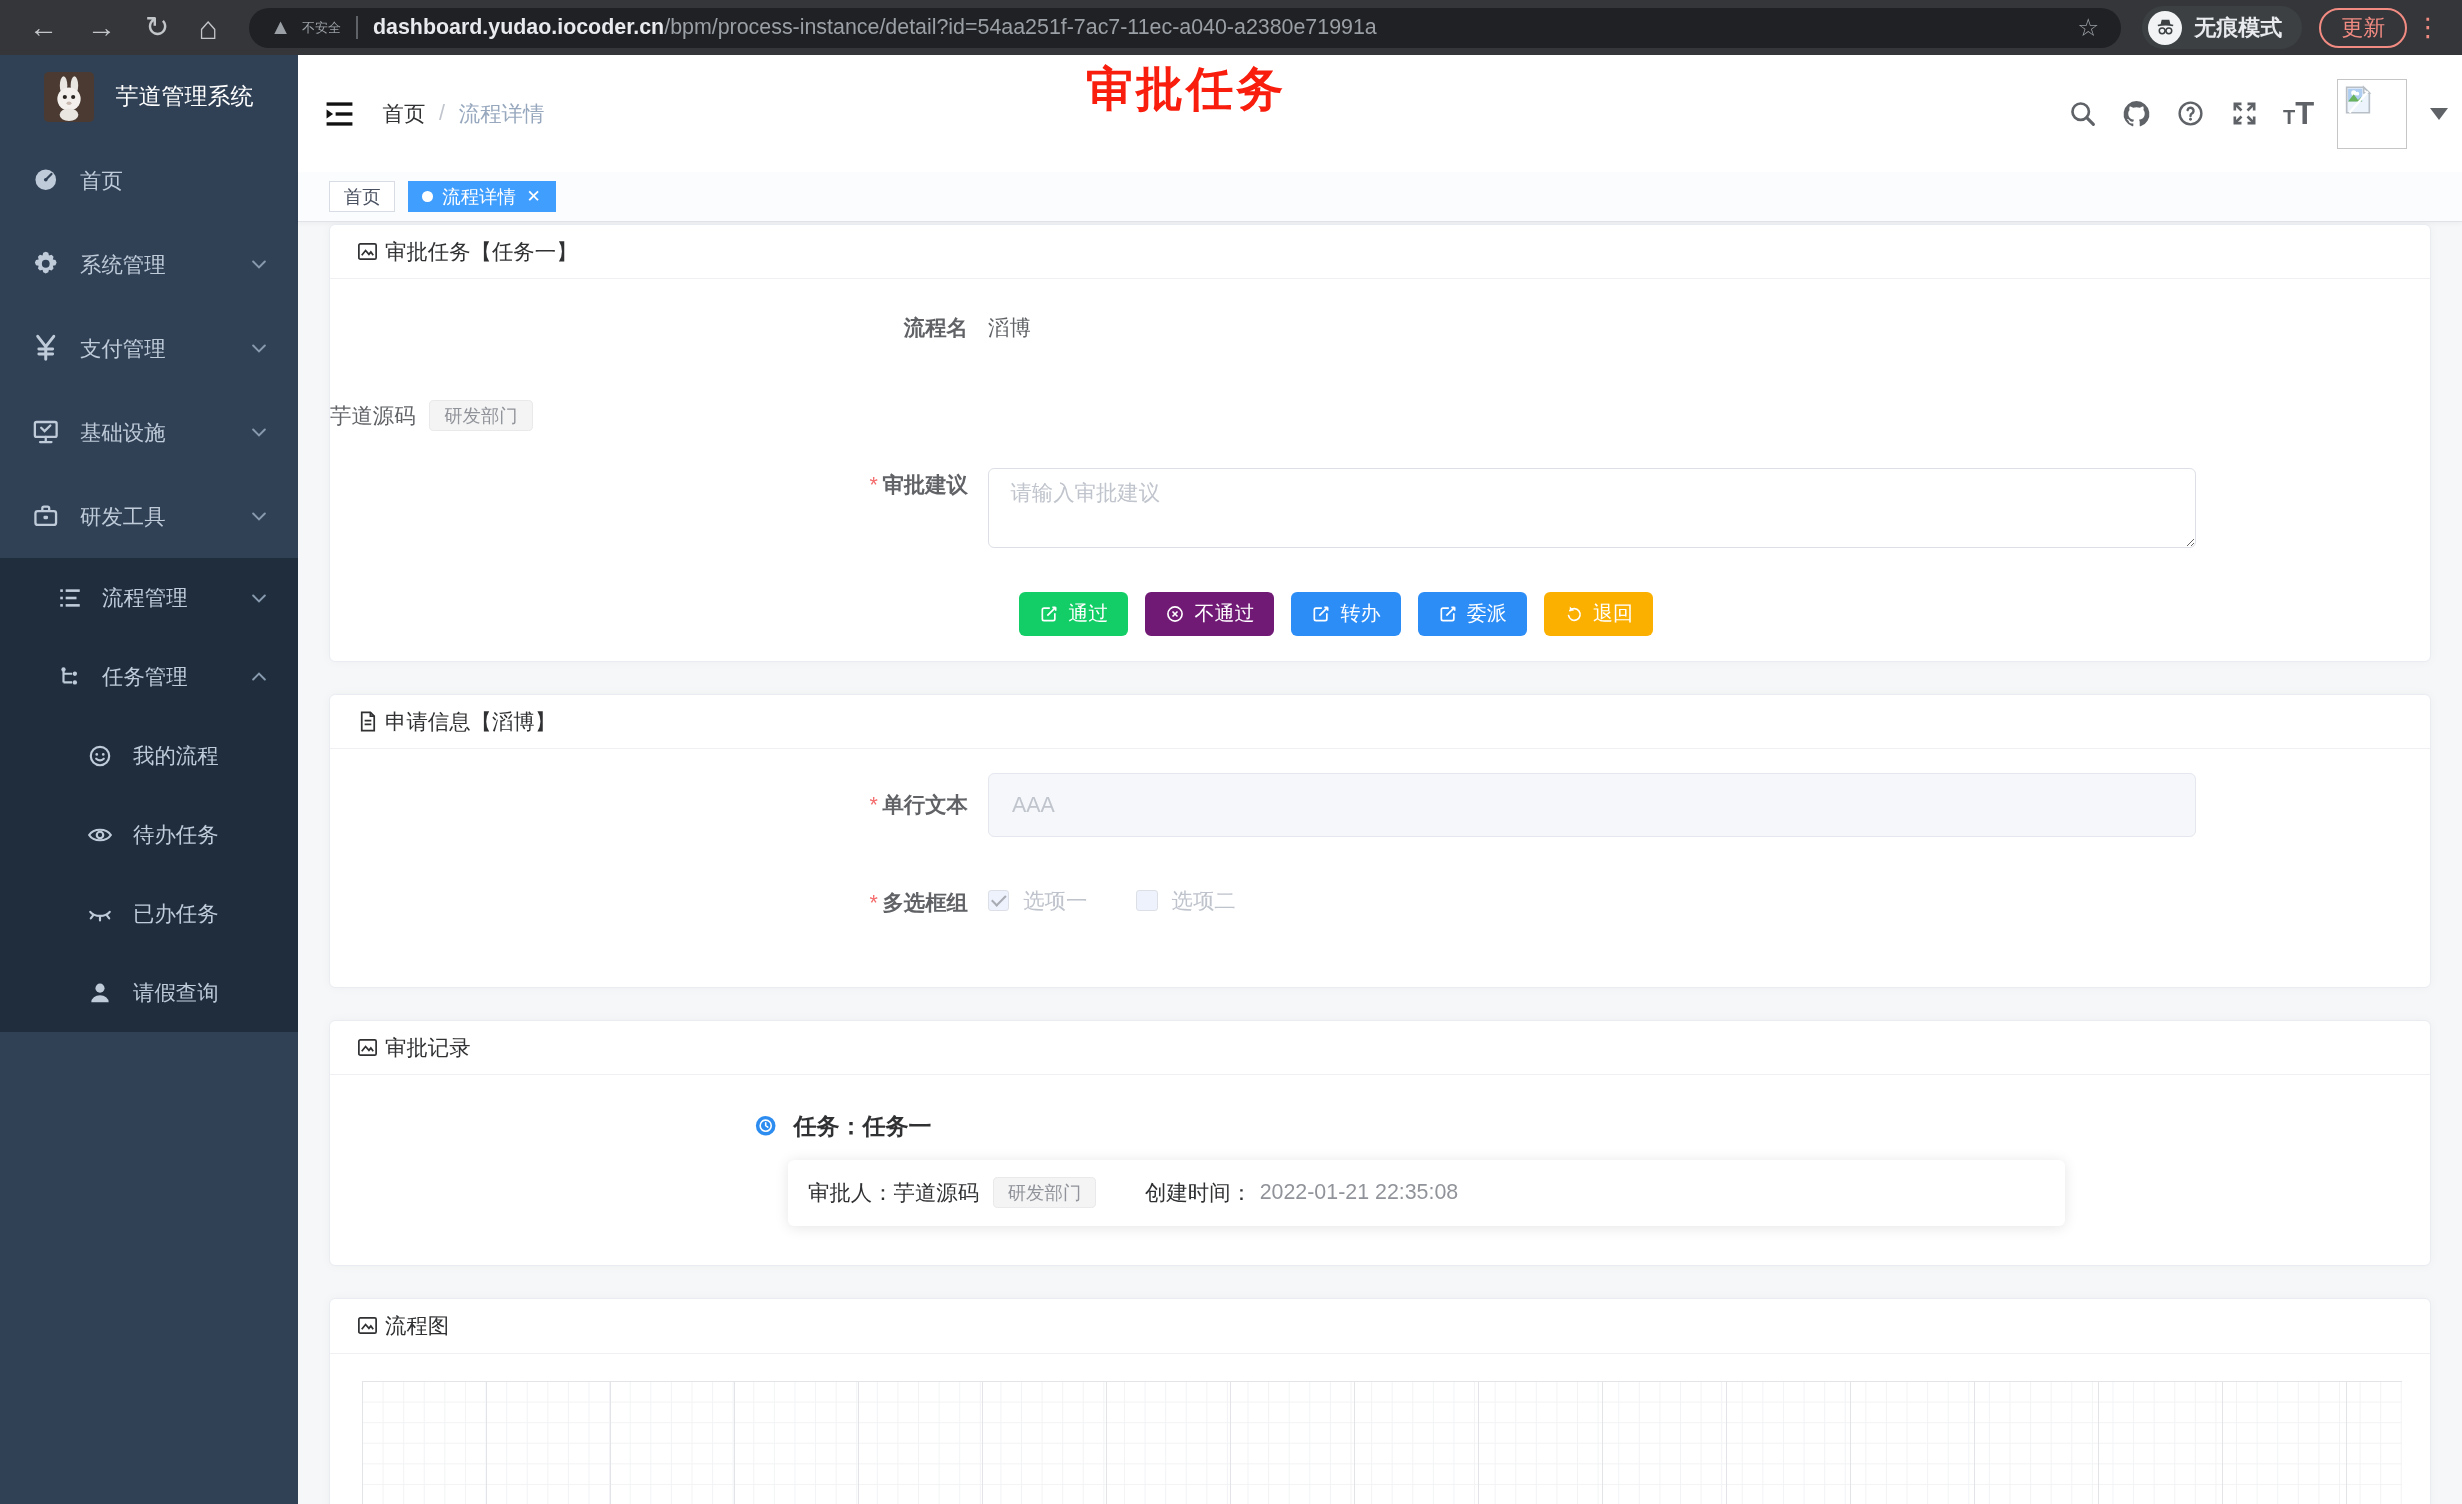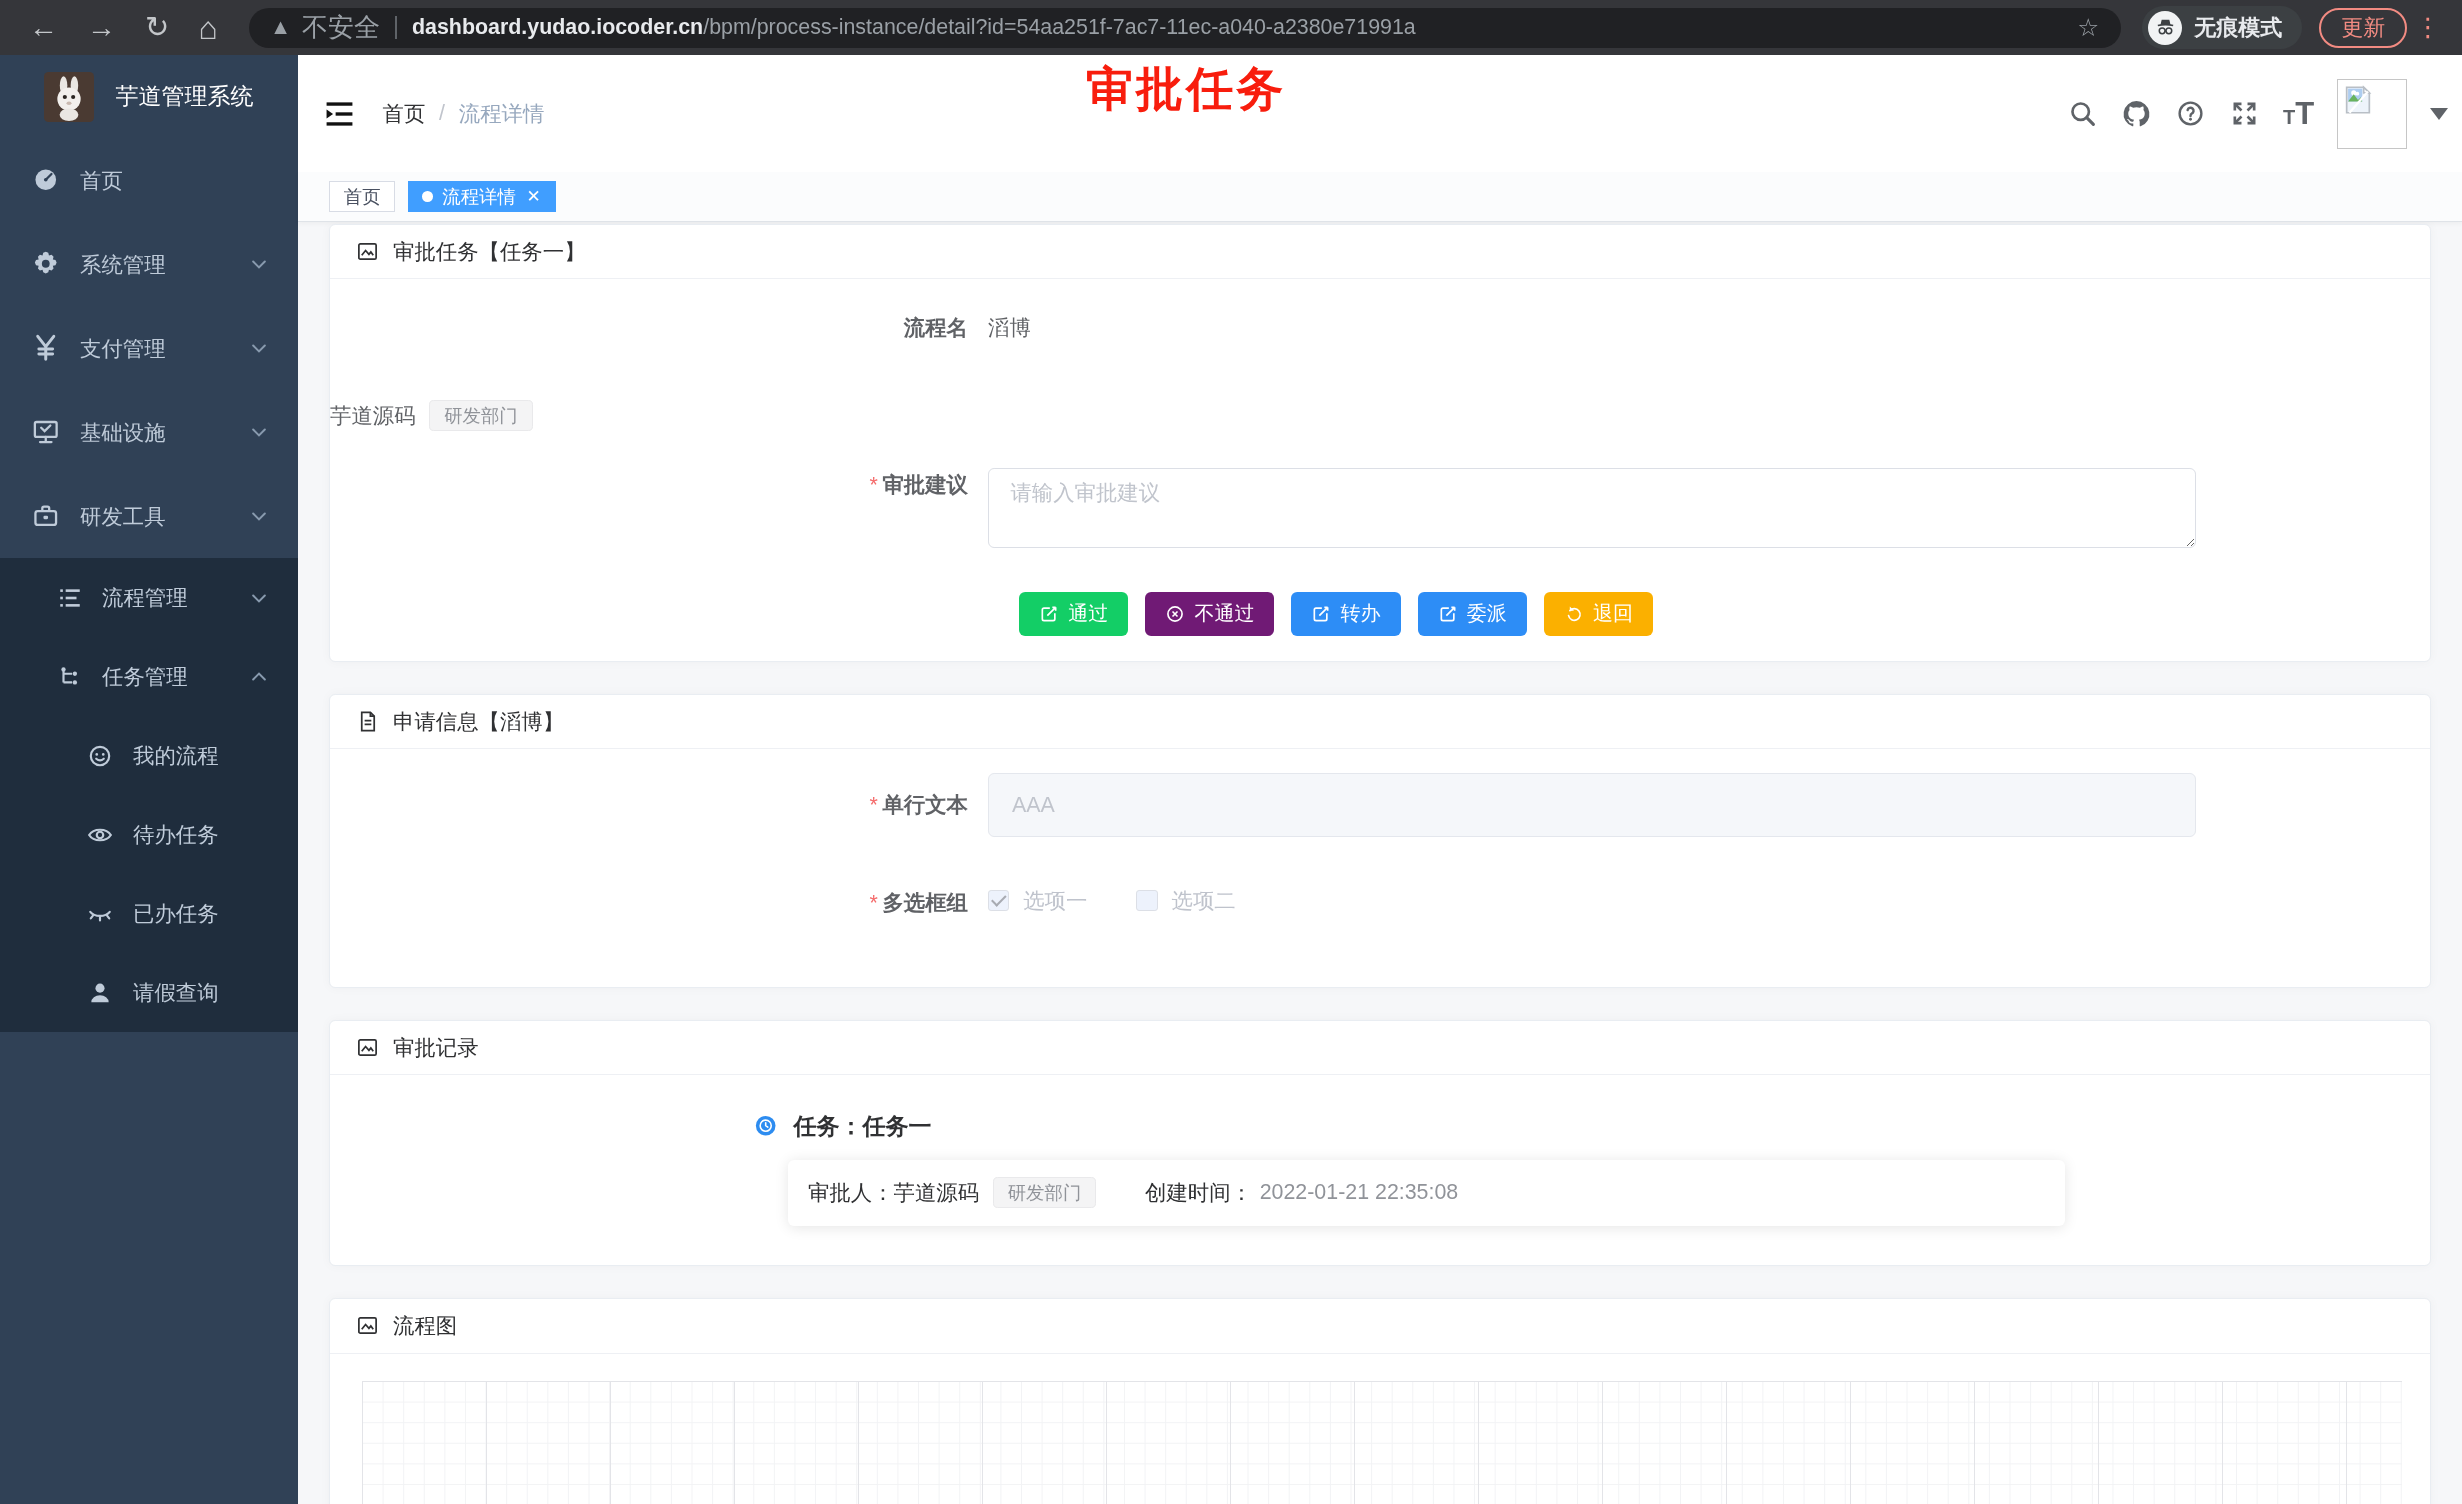--- a/index.html
+++ b/index.html
@@ -6,21 +6,21 @@
   html,body { width:2462px; height:1505px; overflow:hidden; }
   body { font-family:"Liberation Sans","DejaVu Sans",sans-serif; position:relative; background:#fff; color:#303133; }
   svg { display:block; }
 
   
   .browser { position:absolute; left:0; top:0; width:2462px; height:55px; background:#35363a; display:flex; align-items:center; }
   .nav-ic { color:#c3c6c9; font-size:29px; line-height:1; margin-left:29px; cursor:pointer; }
   .nav-ic.home { font-size:32px; }
   .urlbar { margin-left:31px; width:1872px; height:40px; background:#202124; border-radius:20px; display:flex; align-items:center; padding:0 21.4px; }
   .warn-ic { color:#9aa0a6; font-size:21.4px; margin-right:10.7px; }
-  .sec-label { color:#9aa0a6; font-size:26px; }
+  .sec-label { color:#9aa0a6; font-size:13px; }
   .url-sep { width:1.5px; height:23px; background:#5f6368; margin:0 15.3px; }
   .url-host { color:#e8eaed; font-size:21.4px; font-weight:bold; }
   .url-path { color:#9aa0a6; font-size:21.4px; }
   .star-ic { margin-left:auto; color:#9aa0a6; font-size:24.5px; }
   .incog { margin-left:21.4px; height:43px; background:#3c4043; border-radius:21.4px; display:flex; align-items:center; padding:0 20px 0 6.1px; }
   .incog-circle { width:34px; height:34px; border-radius:50%; background:#f1f3f4; display:flex; align-items:center; justify-content:center; margin-right:12.2px; }
   .incog-label { color:#e8eaed; font-size:22px; font-weight:bold; }
   .update-pill { margin-left:17px; height:40px; border:2.3px solid #f28b82; border-radius:20px; color:#f28b82; font-size:22px; display:flex; align-items:center; padding:0 20px; }
   .dots { color:#f28b82; font-size:26px; margin:0 10.7px 0 7.6px; letter-spacing:0; }
 
@@ -58,21 +58,21 @@
   .annotation { position:absolute; left:788px; top:3.1px; font-size:47px; font-weight:bold; color:#f81d0d; letter-spacing:3.1px; pointer-events:none; }
 
   .tagsbar { height:50px; background:#fbfcfd; border-bottom:1.5px solid #dfe3e8; box-shadow:0 1.5px 4.6px rgba(0,0,0,.04); display:flex; align-items:center; padding-left:31px; gap:12.2px; }
   .tag-view { height:31px; display:flex; align-items:center; padding:0 13.8px; font-size:18.4px; background:#fff; border:1.5px solid #d8dce5; color:#495060; cursor:pointer; }
   .tag-view.active { background:#409eff; border-color:#409eff; color:#fff; }
   .tag-dot { width:10.7px; height:10.7px; border-radius:50%; background:#fff; margin-right:9.2px; }
   .tag-close { margin-left:10.7px; font-size:17px; }
 
   .content { height:1283px; padding:1.5px 31px 0; overflow:hidden; }
   .card { background:#fff; border:1.5px solid #e9edf2; border-radius:6.1px; box-shadow:0 0 10.7px rgba(0,0,0,.035); margin-bottom:32px; }
-  .card-hd { height:54px; display:flex; align-items:center; padding:0 26px; border-bottom:1.5px solid #eef0f4; font-size:21.4px; color:#303133; gap:14px; }
+  .card-hd { height:54px; display:flex; align-items:center; padding:0 26px; border-bottom:1.5px solid #eef0f4; font-size:21.4px; color:#303133; gap:6px; }
   .card-hd svg { width:23px; height:23px; color:#303133; }
 
   .form-row { display:flex; align-items:flex-start; }
   .form-label { width:658px; text-align:right; padding-right:20px; font-size:21.4px; font-weight:bold; color:#606266; line-height:34px; flex:none; white-space:nowrap; }
   .req { color:#f56c6c; margin-right:4.6px; font-weight:normal; }
   .form-value { font-size:21.4px; color:#606266; line-height:34px; display:flex; align-items:center; }
   .el-tag { display:inline-flex; align-items:center; height:31px; padding:0 13.8px; background:#f4f4f5; border:1.5px solid #e9e9eb; border-radius:4.6px; color:#909399; font-size:18.4px; margin-left:13.8px; white-space:nowrap; }
   .el-textarea { width:1208px; height:80px; border:1.5px solid #dcdfe6; border-radius:6.1px; padding:9.2px 21.4px; font-size:21.4px; font-family:inherit; color:#606266; resize:vertical; outline:none; background:#fff; }
   .el-textarea::placeholder { color:#c0c4cc; }
   .el-input-dis { width:1208px; height:64px; border:1.5px solid #e4e7ed; border-radius:6.1px; background:#f5f7fa; color:#c0c4cc; font-size:21.4px; padding:0 23px; font-family:inherit; outline:none; }

